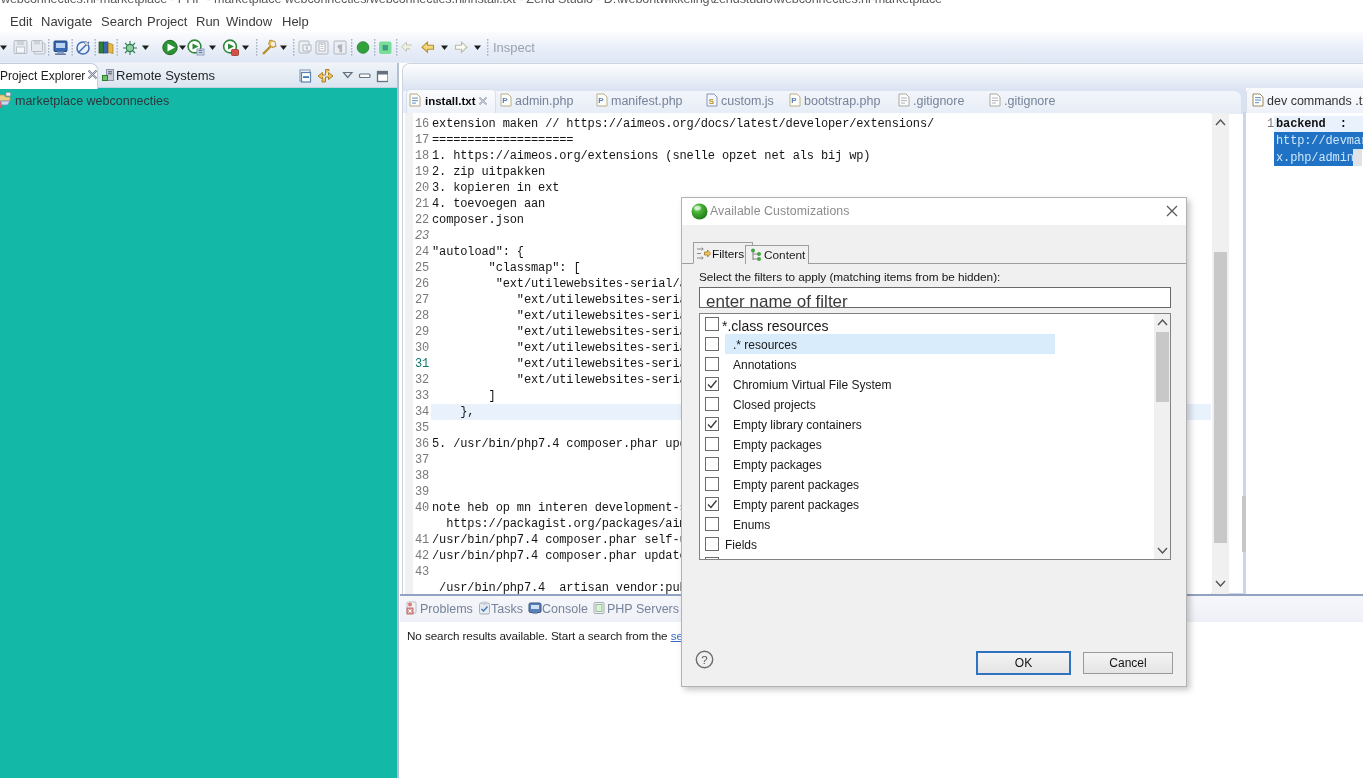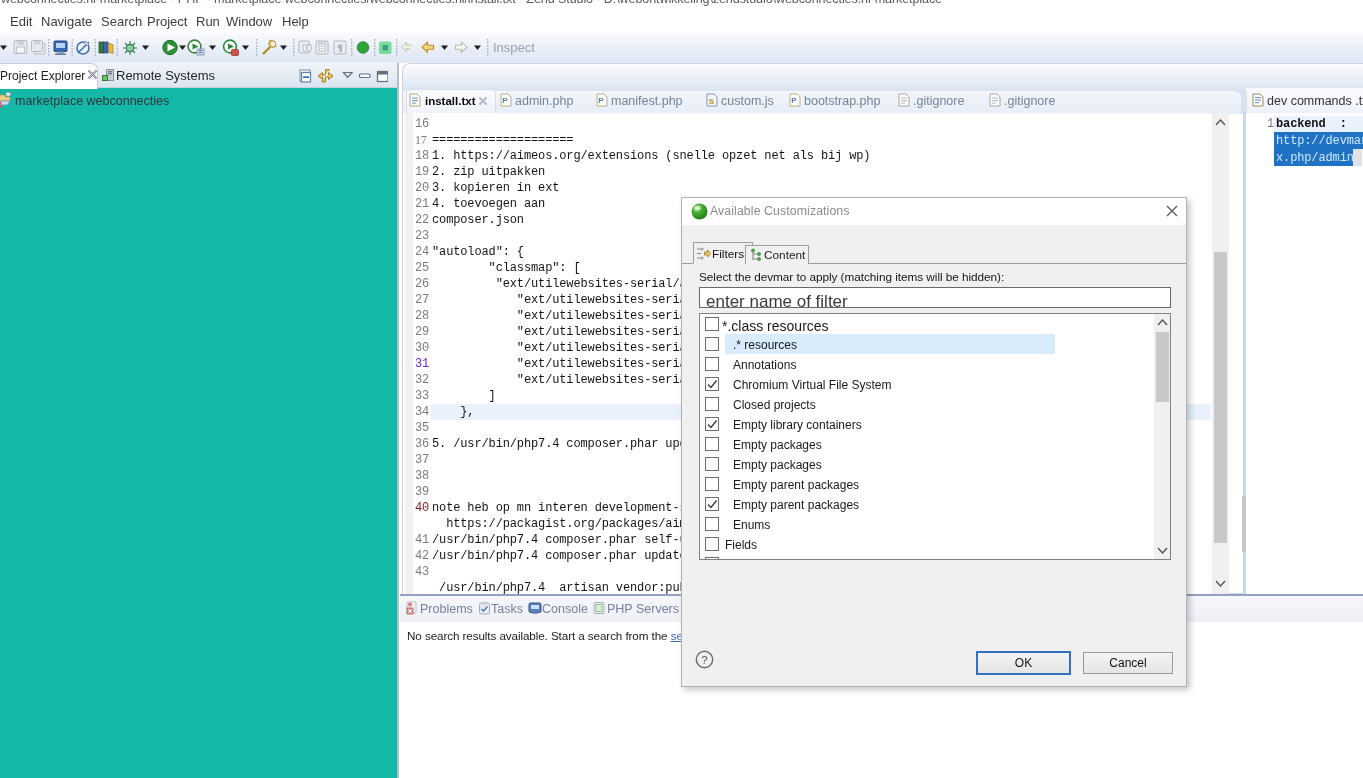--- a/index.html
+++ b/index.html
@@ -253,62 +253,63 @@
   <span class="abs" style="left:319px;top:6px;">custom.js</span>
   <span class="abs" style="left:402px;top:6px;">bootstrap.php</span>
   <span class="abs" style="left:511px;top:6px;">.gitignore</span>
   <span class="abs" style="left:602px;top:6px;">.gitignore</span>
 </div>
 
 <div class="abs" id="codearea" style="left:403px;top:113px;width:808px;height:481px;background:#fff;overflow:hidden;">
   <div class="abs" style="left:2px;top:0;width:8px;height:481px;background:#f1f1f1;"></div>
   <div class="abs" style="left:28px;top:291px;width:780px;height:16px;background:#e8f1fc;"></div>
 <div class="abs mono" style="left:12px;top:3px;font-size:12px;line-height:16px;color:#7a7a7a;letter-spacing:-0.13px;">16</div>
-    <div class="abs mono" style="left:12px;top:19px;font-size:12px;line-height:16px;color:#7a7a7a;letter-spacing:-0.13px;font-family:Liberation Serif, serif;">17</div>
+    <div class="abs mono" style="left:29px;top:3px;font-size:12px;line-height:16px;color:#141414;letter-spacing:-0.13px;white-space:pre;">extension maken // https://aimeos.org/docs/latest/developer/extensions/</div>
+    <div class="abs mono" style="left:12px;top:19px;font-size:12px;line-height:16px;color:#7a7a7a;letter-spacing:-0.13px;">17</div>
     <div class="abs mono" style="left:29px;top:19px;font-size:12px;line-height:16px;color:#141414;letter-spacing:-0.13px;white-space:pre;">====================</div>
     <div class="abs mono" style="left:12px;top:35px;font-size:12px;line-height:16px;color:#7a7a7a;letter-spacing:-0.13px;">18</div>
     <div class="abs mono" style="left:29px;top:35px;font-size:12px;line-height:16px;color:#141414;letter-spacing:-0.13px;white-space:pre;">1. https://aimeos.org/extensions (snelle opzet net als bij wp)</div>
     <div class="abs mono" style="left:12px;top:51px;font-size:12px;line-height:16px;color:#7a7a7a;letter-spacing:-0.13px;">19</div>
     <div class="abs mono" style="left:29px;top:51px;font-size:12px;line-height:16px;color:#141414;letter-spacing:-0.13px;white-space:pre;">2. zip uitpakken</div>
     <div class="abs mono" style="left:12px;top:67px;font-size:12px;line-height:16px;color:#7a7a7a;letter-spacing:-0.13px;">20</div>
     <div class="abs mono" style="left:29px;top:67px;font-size:12px;line-height:16px;color:#141414;letter-spacing:-0.13px;white-space:pre;">3. kopieren in ext</div>
     <div class="abs mono" style="left:12px;top:83px;font-size:12px;line-height:16px;color:#7a7a7a;letter-spacing:-0.13px;">21</div>
     <div class="abs mono" style="left:29px;top:83px;font-size:12px;line-height:16px;color:#141414;letter-spacing:-0.13px;white-space:pre;">4. toevoegen aan</div>
     <div class="abs mono" style="left:12px;top:99px;font-size:12px;line-height:16px;color:#7a7a7a;letter-spacing:-0.13px;">22</div>
     <div class="abs mono" style="left:29px;top:99px;font-size:12px;line-height:16px;color:#141414;letter-spacing:-0.13px;white-space:pre;">composer.json</div>
-    <div class="abs mono" style="left:12px;top:115px;font-size:12px;line-height:16px;color:#7a7a7a;letter-spacing:-0.13px;">23</div>
+    <div class="abs mono" style="left:12px;top:115px;font-size:12px;line-height:16px;color:#7a7a7a;letter-spacing:-0.13px;font-style:italic;">23</div>
     <div class="abs mono" style="left:12px;top:131px;font-size:12px;line-height:16px;color:#7a7a7a;letter-spacing:-0.13px;">24</div>
     <div class="abs mono" style="left:29px;top:131px;font-size:12px;line-height:16px;color:#141414;letter-spacing:-0.13px;white-space:pre;">"autoload": {</div>
     <div class="abs mono" style="left:12px;top:147px;font-size:12px;line-height:16px;color:#7a7a7a;letter-spacing:-0.13px;">25</div>
     <div class="abs mono" style="left:29px;top:147px;font-size:12px;line-height:16px;color:#141414;letter-spacing:-0.13px;white-space:pre;">        "classmap": [</div>
     <div class="abs mono" style="left:12px;top:163px;font-size:12px;line-height:16px;color:#7a7a7a;letter-spacing:-0.13px;">26</div>
     <div class="abs mono" style="left:29px;top:163px;font-size:12px;line-height:16px;color:#141414;letter-spacing:-0.13px;white-space:pre;">         "ext/utilewebsites-serial/admin",</div>
     <div class="abs mono" style="left:12px;top:179px;font-size:12px;line-height:16px;color:#7a7a7a;letter-spacing:-0.13px;">27</div>
     <div class="abs mono" style="left:29px;top:179px;font-size:12px;line-height:16px;color:#141414;letter-spacing:-0.13px;white-space:pre;">            "ext/utilewebsites-serial/controller",</div>
     <div class="abs mono" style="left:12px;top:195px;font-size:12px;line-height:16px;color:#7a7a7a;letter-spacing:-0.13px;">28</div>
     <div class="abs mono" style="left:29px;top:195px;font-size:12px;line-height:16px;color:#141414;letter-spacing:-0.13px;white-space:pre;">            "ext/utilewebsites-serial/lib",</div>
     <div class="abs mono" style="left:12px;top:211px;font-size:12px;line-height:16px;color:#7a7a7a;letter-spacing:-0.13px;">29</div>
     <div class="abs mono" style="left:29px;top:211px;font-size:12px;line-height:16px;color:#141414;letter-spacing:-0.13px;white-space:pre;">            "ext/utilewebsites-serial/setup",</div>
     <div class="abs mono" style="left:12px;top:227px;font-size:12px;line-height:16px;color:#7a7a7a;letter-spacing:-0.13px;">30</div>
     <div class="abs mono" style="left:29px;top:227px;font-size:12px;line-height:16px;color:#141414;letter-spacing:-0.13px;white-space:pre;">            "ext/utilewebsites-serial/src",</div>
-    <div class="abs mono" style="left:12px;top:243px;font-size:12px;line-height:16px;color:#6d28d9;letter-spacing:-0.13px;">31</div>
+    <div class="abs mono" style="left:12px;top:243px;font-size:12px;line-height:16px;color:#0f766e;letter-spacing:-0.13px;">31</div>
     <div class="abs mono" style="left:29px;top:243px;font-size:12px;line-height:16px;color:#141414;letter-spacing:-0.13px;white-space:pre;">            "ext/utilewebsites-serial/templates",</div>
     <div class="abs mono" style="left:12px;top:259px;font-size:12px;line-height:16px;color:#7a7a7a;letter-spacing:-0.13px;">32</div>
     <div class="abs mono" style="left:29px;top:259px;font-size:12px;line-height:16px;color:#141414;letter-spacing:-0.13px;white-space:pre;">            "ext/utilewebsites-serial/tests",</div>
     <div class="abs mono" style="left:12px;top:275px;font-size:12px;line-height:16px;color:#7a7a7a;letter-spacing:-0.13px;">33</div>
     <div class="abs mono" style="left:29px;top:275px;font-size:12px;line-height:16px;color:#141414;letter-spacing:-0.13px;white-space:pre;">        ]</div>
     <div class="abs mono" style="left:12px;top:291px;font-size:12px;line-height:16px;color:#7a7a7a;letter-spacing:-0.13px;">34</div>
     <div class="abs mono" style="left:29px;top:291px;font-size:12px;line-height:16px;color:#141414;letter-spacing:-0.13px;white-space:pre;">    },</div>
     <div class="abs mono" style="left:12px;top:307px;font-size:12px;line-height:16px;color:#7a7a7a;letter-spacing:-0.13px;">35</div>
     <div class="abs mono" style="left:12px;top:323px;font-size:12px;line-height:16px;color:#7a7a7a;letter-spacing:-0.13px;">36</div>
     <div class="abs mono" style="left:29px;top:323px;font-size:12px;line-height:16px;color:#141414;letter-spacing:-0.13px;white-space:pre;">5. /usr/bin/php7.4 composer.phar update</div>
     <div class="abs mono" style="left:12px;top:339px;font-size:12px;line-height:16px;color:#7a7a7a;letter-spacing:-0.13px;">37</div>
     <div class="abs mono" style="left:12px;top:355px;font-size:12px;line-height:16px;color:#7a7a7a;letter-spacing:-0.13px;">38</div>
     <div class="abs mono" style="left:12px;top:371px;font-size:12px;line-height:16px;color:#7a7a7a;letter-spacing:-0.13px;">39</div>
-    <div class="abs mono" style="left:12px;top:387px;font-size:12px;line-height:16px;color:#7f1d1d;letter-spacing:-0.13px;">40</div>
+    <div class="abs mono" style="left:12px;top:387px;font-size:12px;line-height:16px;color:#737373;letter-spacing:-0.13px;">40</div>
     <div class="abs mono" style="left:29px;top:387px;font-size:12px;line-height:16px;color:#141414;letter-spacing:-0.13px;white-space:pre;">note heb op mn interen development-server</div>
     <div class="abs mono" style="left:29px;top:403px;font-size:12px;line-height:16px;color:#141414;letter-spacing:-0.13px;white-space:pre;">  https://packagist.org/packages/aimeos/aimeos-core</div>
     <div class="abs mono" style="left:12px;top:419px;font-size:12px;line-height:16px;color:#7a7a7a;letter-spacing:-0.13px;">41</div>
     <div class="abs mono" style="left:29px;top:419px;font-size:12px;line-height:16px;color:#141414;letter-spacing:-0.13px;white-space:pre;">/usr/bin/php7.4 composer.phar self-update</div>
     <div class="abs mono" style="left:12px;top:435px;font-size:12px;line-height:16px;color:#7a7a7a;letter-spacing:-0.13px;">42</div>
     <div class="abs mono" style="left:29px;top:435px;font-size:12px;line-height:16px;color:#141414;letter-spacing:-0.13px;white-space:pre;">/usr/bin/php7.4 composer.phar update</div>
     <div class="abs mono" style="left:12px;top:451px;font-size:12px;line-height:16px;color:#7a7a7a;letter-spacing:-0.13px;">43</div>
     <div class="abs mono" style="left:29px;top:467px;font-size:12px;line-height:16px;color:#141414;letter-spacing:-0.13px;white-space:pre;"> /usr/bin/php7.4  artisan vendor:publish</div>
   </div>
 
@@ -406,21 +407,21 @@
   <div class="abs" style="left:63px;top:47px;width:64px;height:19px;background:#f0f0f0;border:1px solid #9e9e9e;border-bottom:none;">
     <svg class="abs" style="left:4px;top:2px" width="12" height="14" viewBox="0 0 12 14">
         <path d="M3 2 v10 M3 6 h5 M3 11 h5" stroke="#8a8a8a" stroke-width="1.1" fill="none"></path>
         <circle cx="3" cy="2.5" r="2" fill="#46a546"></circle>
         <circle cx="9" cy="6" r="2" fill="#46a546"></circle>
         <circle cx="9" cy="11" r="2" fill="#46a546"></circle>
       </svg>
     <span class="abs" style="left:18px;top:2px;font-size:11.8px;color:#222;">Content</span>
   </div>
 
-  <span class="abs" style="left:17px;top:72px;font-size:11.8px;letter-spacing:-0.05px;color:#161616;white-space:nowrap;">Select the devmar to apply (matching items will be hidden):</span>
+  <span class="abs" style="left:17px;top:72px;font-size:11.8px;letter-spacing:-0.05px;color:#161616;white-space:nowrap;">Select the filters to apply (matching items from be hidden):</span>
 
   <div class="abs" style="left:17px;top:89px;width:472px;height:21px;background:#fff;border:1px solid #696969;">
     <span class="abs" style="left:6px;top:4px;font-size:17px;color:#3a3a3a;">enter name of filter</span>
   </div>
 
   <div class="abs" id="list" style="left:17px;top:115px;width:472px;height:247px;background:#fff;border:1px solid #828282;overflow:hidden;">
       <div class="abs" style="left:5px;top:3px;width:14px;height:14px;background:#fff;border:1px solid #6b6b6b;"></div>
       <span class="abs" style="left:22px;top:4px;font-size:14px;color:#191919;">*.class resources</span>
       <div class="abs" style="left:25px;top:20px;width:330px;height:20px;background:#d9ecfb;"></div>
       <div class="abs" style="left:5px;top:23px;width:14px;height:14px;background:#fff;border:1px solid #6b6b6b;"></div>

